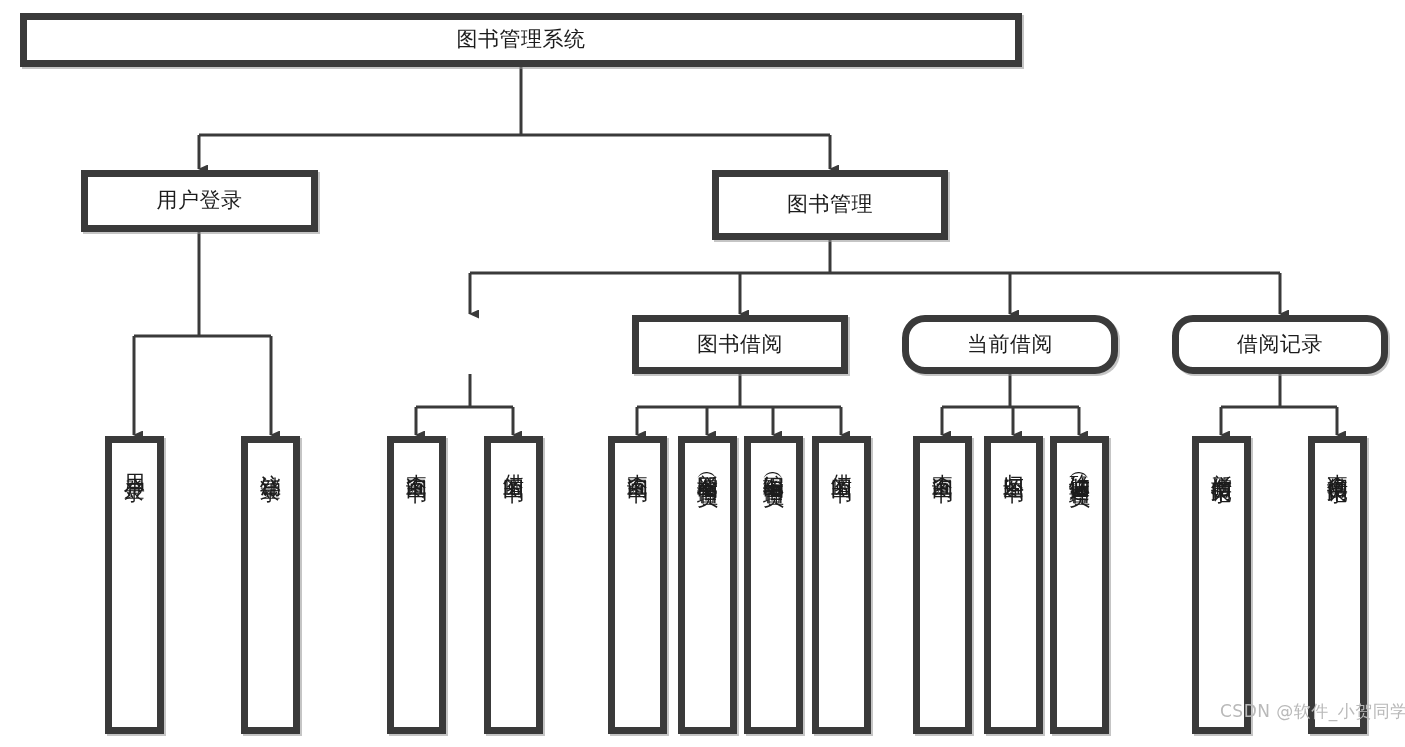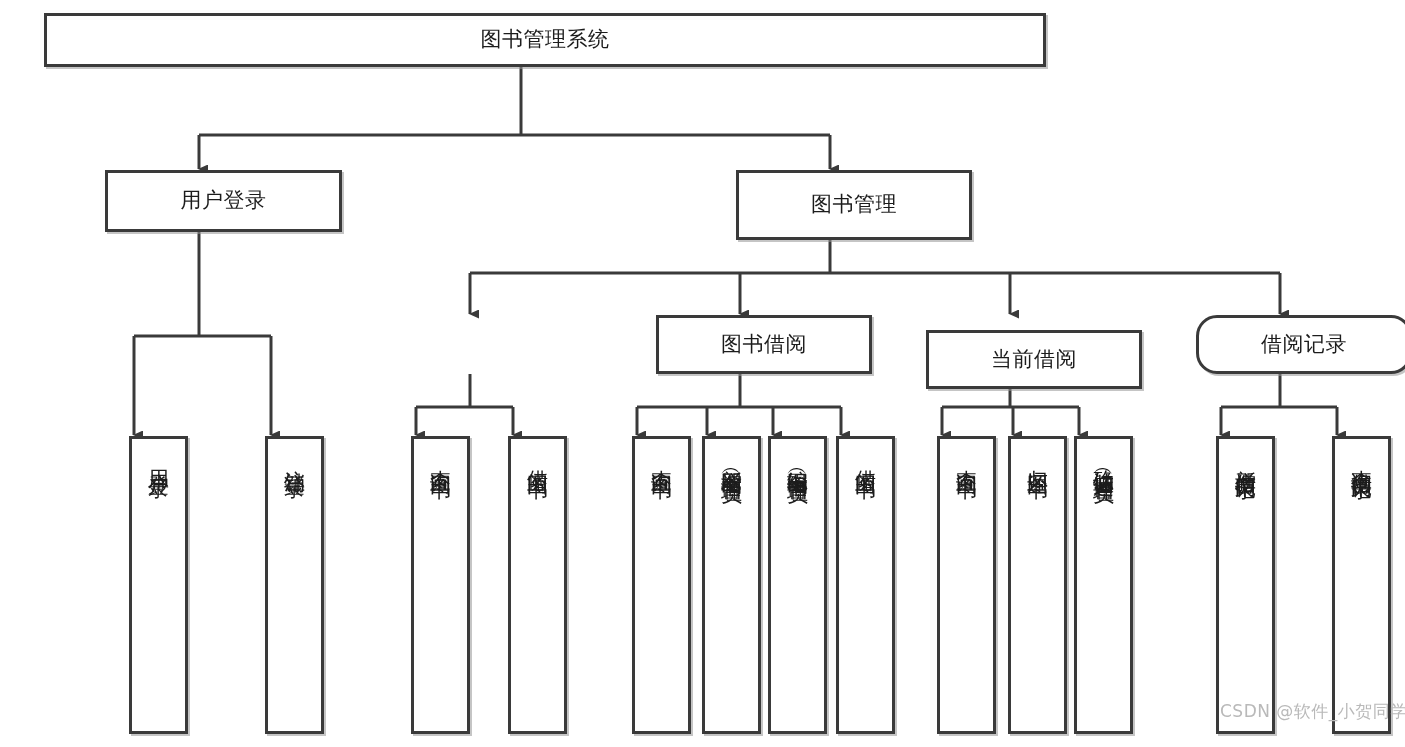--- a/index.html
+++ b/index.html
@@ -25,27 +25,26 @@
     left: 0;
     top: 0;
     width: 1405px;
     height: 747px;
     pointer-events: none;
   }
   .node {
     position: absolute;
     box-sizing: border-box;
     background: #ffffff;
-    border: 3px solid #c2410c;
+    border: 7px solid #c2410c;
     display: flex;
     align-items: center;
     justify-content: center;
     color: #1c1c1c;
     box-shadow: 2px 2px 0 rgba(150,150,150,0.55);
-    margin-left: 24px;
   }
   .node .label {
     display: block;
     text-align: center;
     line-height: 1.22;
     letter-spacing: 0.5px;
     color: #1c1c1c;
   }
   .node.horizontal .label {
     font-size: 21px;
@@ -134,21 +133,21 @@
   <div class="node horizontal" id="node-l2-0" style="left: 81px; top: 170px; width: 237px; height: 62px; border-color: rgb(58, 58, 58); background: rgb(255, 255, 255);">
     <span class="label">用户登录</span>
   </div>
   <div class="node horizontal" id="node-l2-1" style="left: 712px; top: 170px; width: 236px; height: 70px; border-color: rgb(58, 58, 58); background: rgb(255, 255, 255);">
     <span class="label">图书管理</span>
   </div>
 
   <div class="node horizontal" id="node-l3-1" style="left: 632px; top: 315px; width: 216px; height: 59px; border-color: rgb(58, 58, 58); background: rgb(255, 255, 255);">
     <span class="label">图书借阅</span>
   </div>
-  <div class="node horizontal" id="node-l3-2" style="left: 902px; top: 330px; width: 216px; height: 59px; border-color: rgb(58, 58, 58); background: rgb(255, 255, 255);">
+  <div class="node horizontal" id="node-l3-2" style="left: 902px; top: 315px; width: 216px; height: 59px; border-color: rgb(58, 58, 58); background: rgb(255, 255, 255); border-radius: 23px;">
     <span class="label">当前借阅</span>
   </div>
   <div class="node horizontal" id="node-l3-3" style="left: 1172px; top: 315px; width: 216px; height: 59px; border-color: rgb(58, 58, 58); background: rgb(255, 255, 255); border-radius: 21px;">
     <span class="label">借阅记录</span>
   </div>
 
   <div class="node vertical" id="node-leaf-0" style="left: 105px; top: 436px; width: 59px; height: 298px; border-color: rgb(58, 58, 58); background: rgb(255, 255, 255);">
     <span class="label">用户登录</span>
   </div>
   <div class="node vertical" id="node-leaf-1" style="left: 241px; top: 436px; width: 59px; height: 298px; border-color: rgb(58, 58, 58); background: rgb(255, 255, 255);">

